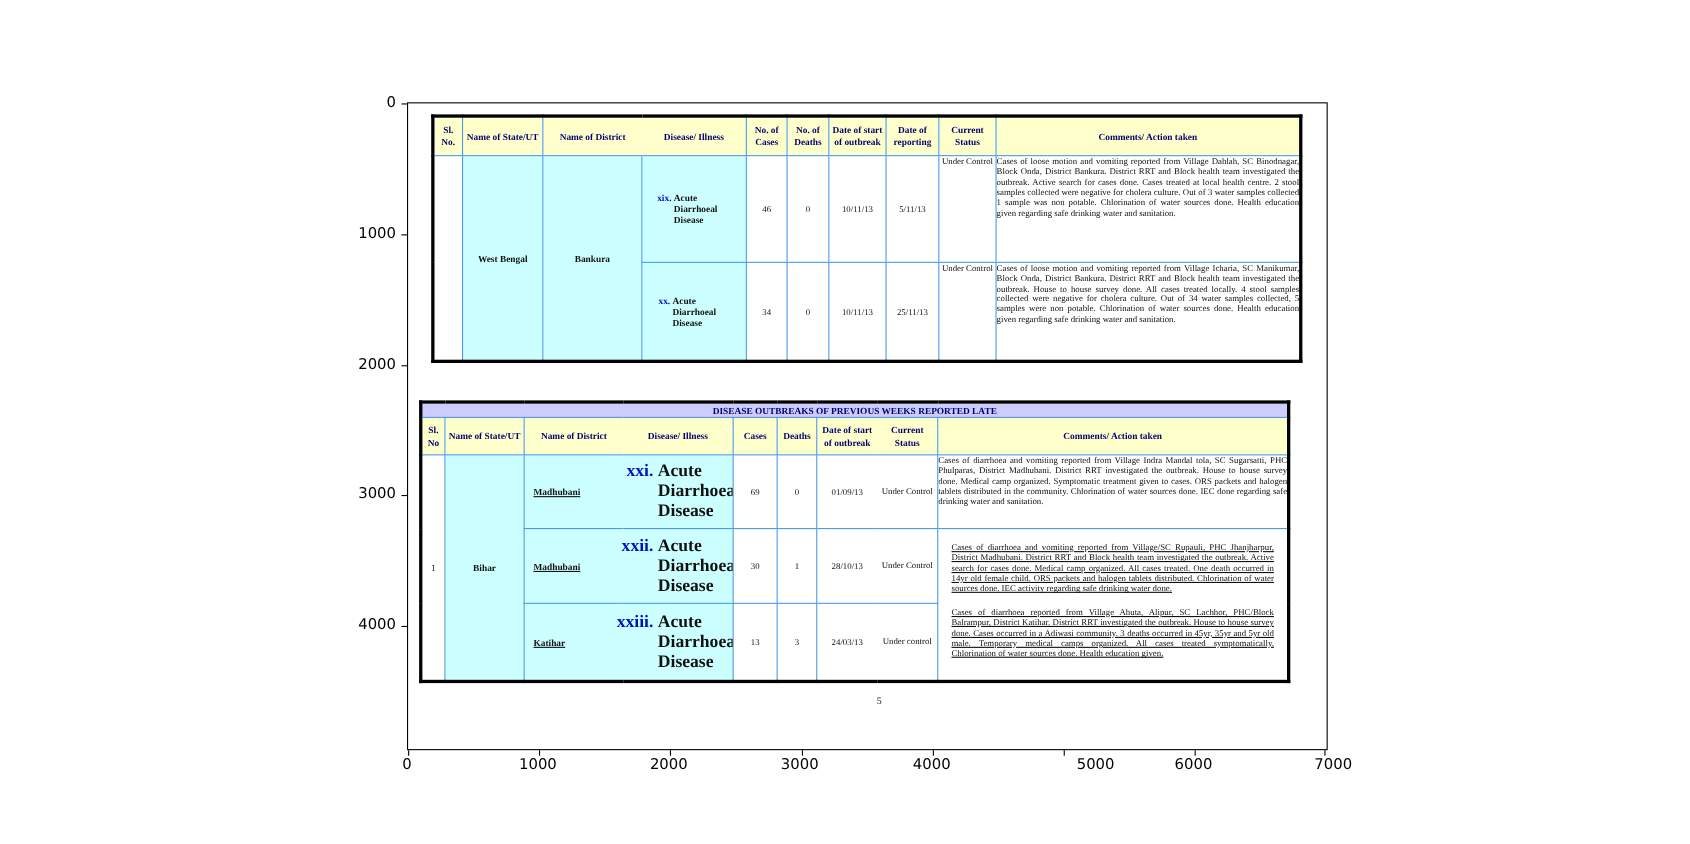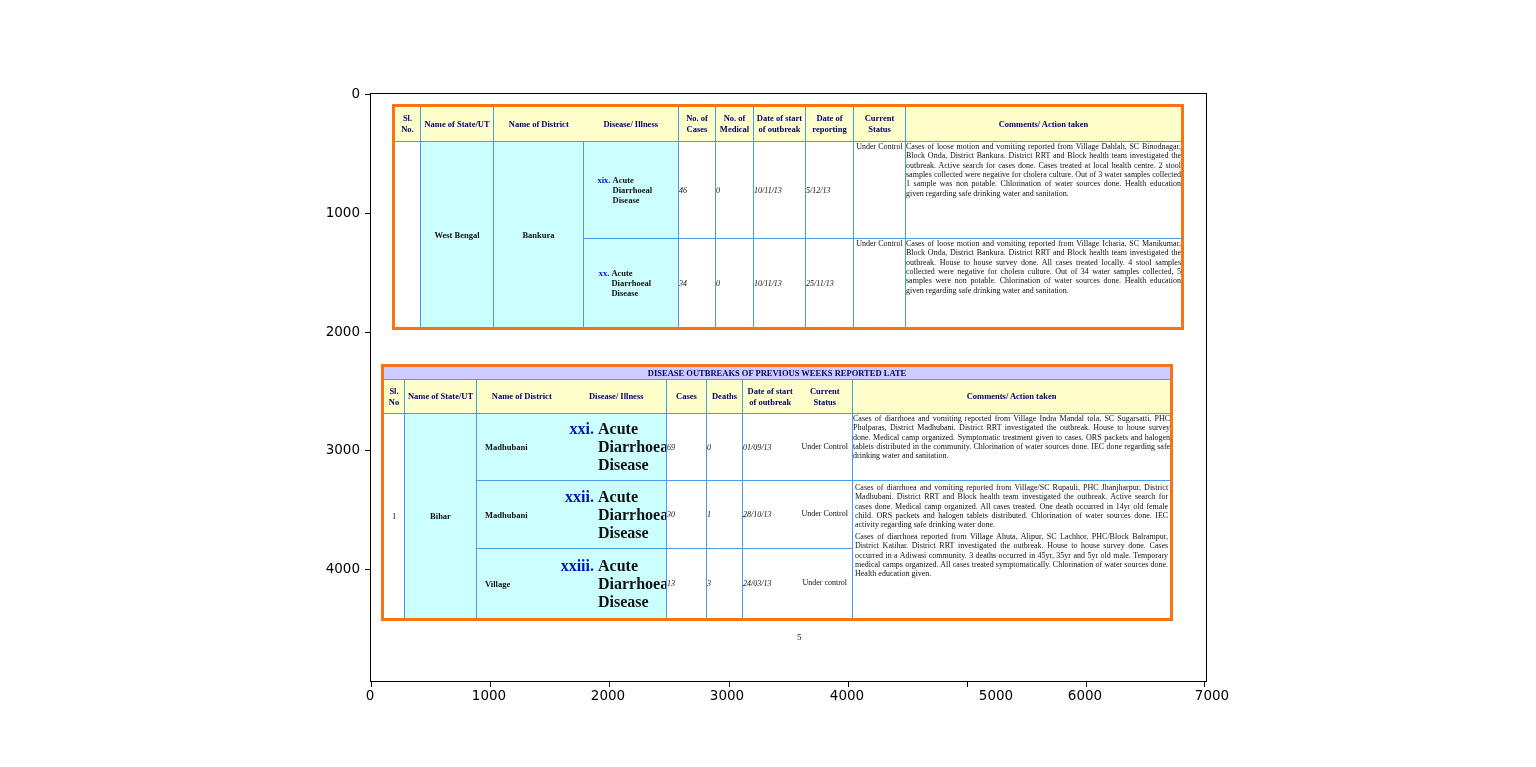--- a/index.html
+++ b/index.html
@@ -9,40 +9,40 @@
   }
   
   .axes{position:absolute;left:370px;top:93px;width:835px;height:587px;border:1px solid #000;background:#fff;}
   .xmark{position:absolute;bottom:-6px;width:1px;height:5px;background:#000;}
   .ymark{position:absolute;left:-6px;width:5px;height:1px;background:#000;}
   .xtick{position:absolute;top:687px;transform:translateX(-50%);font-family:"DejaVu Sans",sans-serif;font-size:13.5px;color:#000;}
   .ytick{position:absolute;left:290px;width:70px;text-align:right;font-family:"DejaVu Sans",sans-serif;font-size:13.5px;color:#000;}
   
   .doc-table{position:absolute;border-collapse:collapse;table-layout:fixed;width:789px;background:#fff;}
   .doc-table th,.doc-table td{border:1px solid #4a9ce8;padding:0;overflow:hidden;}
-  .doc-table{border:3px solid #f97316;}
+  .doc-table{border:3px solid #000000;}
   .doc-table th{background:#ffffcc;color:#00006e;font-weight:bold;font-size:8.5px;line-height:1.25;vertical-align:middle;text-align:center;padding:1px 2px;}
   .t1{left:392px;top:104px;}
   .t2{left:381px;top:364px;}
   .t1 .hrow{height:36px}.t1 .r1{height:97px}.t1 .r2{height:90px}
   .t2 .hrow{height:34px}.t2 .r1{height:67px}.t2 .r2{height:68px}.t2 .r3{height:71px}
   .title-cell{background:#ccccff !important;color:#00006e;font-weight:bold;font-size:8.5px;text-align:center;line-height:1.05;padding:0 !important;height:12px;}
   .cyan{background:#ccffff;}
-  .numcell{vertical-align:middle;font-size:8px;color:#101010;font-style:italic;}
+  .numcell{text-align:center;vertical-align:middle;font-size:8px;color:#101010;}
   .slcell{text-align:center;vertical-align:middle;font-size:8.5px;color:#101010;}
   .statecell{font-weight:bold;font-size:8.5px;text-align:center;vertical-align:middle;color:#101010;}
   .status{font-size:8px;text-align:center;vertical-align:top;padding-top:8px;line-height:1.35;color:#101010;}
   .statusmid{font-size:8px;text-align:center;vertical-align:middle;line-height:1.35;color:#101010;}
   .comments{font-size:8px;text-align:justify;vertical-align:top;padding:2px 3px;line-height:1.17;color:#101010;}
-  .comments p{margin:2px;padding:0;text-align:justify;}
+  .comments p{margin:12px;padding:0;text-align:justify;text-decoration:underline;}
   .disease-cell{vertical-align:middle;text-align:center;font-size:8.5px;}
   .rn{color:#0011bb;font-weight:bold;}
   .dname{display:inline-block;width:52px;text-align:left;font-weight:bold;vertical-align:top;color:#101010;}
   .dd-flex{display:flex;justify-content:space-between;align-items:center;padding:0 16px 0 8px;}
-  .dist{font-weight:bold;font-size:8.5px;color:#101010;}
+  .dist{font-weight:bold;font-size:8.5px;color:#101010;text-decoration:underline;}
   .nobl{border-left-style:hidden !important;}
   .pagenum{position:absolute;left:797px;top:632px;font-size:9px;color:#101010;}
 </style>
 </head>
 <body>
 
 <div class="axes">
   <div class="xmark" style="left:0px"></div>
   <div class="xmark" style="left:119px"></div>
   <div class="xmark" style="left:238px"></div>
@@ -86,35 +86,35 @@
     <col style="width:52px">
       <col style="width:277px">
   </colgroup>
   <tbody>
       <tr class="hrow">
     <th>Sl. No.</th>
     <th>Name of State/UT</th>
     <th>Name of District</th>
     <th class="nobl">Disease/ Illness</th>
     <th>No. of Cases</th>
-    <th>No. of Medical</th>
+    <th>No. of Deaths</th>
     <th>Date of start of outbreak</th>
     <th>Date of reporting</th>
     <th>Current Status</th>
     <th>Comments/ Action taken</th>
   </tr>
   <tr class="r1">
     <td class="slcell" rowspan="2"></td>
     <td class="statecell cyan" rowspan="2">West Bengal</td>
     <td class="statecell cyan" rowspan="2">Bankura</td>
     <td class="disease-cell cyan"><span class="rn">xix.</span> <span class="dname">Acute Diarrhoeal Disease</span></td>
     <td class="numcell">46</td>
     <td class="numcell">0</td>
     <td class="numcell">10/11/13</td>
-    <td class="numcell">5/12/13</td>
+    <td class="numcell">5/11/13</td>
     <td class="status">Under Control</td>
     <td class="comments">Cases of loose motion and vomiting reported from Village Dahlah, SC Binodnagar, Block Onda, District Bankura. District RRT and Block health team investigated the outbreak. Active search for cases done. Cases treated at local health centre. 2 stool samples collected were negative for cholera culture. Out of 3 water samples collected 1 sample was non potable. Chlorination of water sources done. Health education given regarding safe drinking water and sanitation.</td>
   </tr>
   <tr class="r2">
     <td class="disease-cell cyan"><span class="rn">xx.</span> <span class="dname">Acute Diarrhoeal Disease</span></td>
     <td class="numcell">34</td>
     <td class="numcell">0</td>
     <td class="numcell">10/11/13</td>
     <td class="numcell">25/11/13</td>
     <td class="status">Under Control</td>
@@ -177,21 +177,21 @@
     <td class="numcell">28/10/13</td>
     <td class="statusmid nobl">Under Control</td>
     <td class="comments" rowspan="2">
       <p>Cases of diarrhoea and vomiting reported from Village/SC Rupauli, PHC Jhanjharpur, District Madhubani. District RRT and Block health team investigated the outbreak. Active search for cases done. Medical camp organized. All cases treated. One death occurred in 14yr old female child. ORS packets and halogen tablets distributed. Chlorination of water sources done. IEC activity regarding safe drinking water done.</p>
       <p>Cases of diarrhoea reported from Village Ahuta, Alipur, SC Lachhor, PHC/Block Balrampur, District Katihar. District RRT investigated the outbreak. House to house survey done. Cases occurred in a Adiwasi community. 3 deaths occurred in 45yr, 35yr and 5yr old male. Temporary medical camps organized. All cases treated symptomatically. Chlorination of water sources done. Health education given.</p>
     </td>
   </tr>
   <tr class="r3">
     <td class="cyan" colspan="2">
       <div class="dd-flex">
-        <span class="dist">Village</span>
+        <span class="dist">Katihar</span>
         <span><span class="rn">xxiii.</span> <span class="dname">Acute Diarrhoeal Disease</span></span>
       </div>
     </td>
     <td class="numcell">13</td>
     <td class="numcell">3</td>
     <td class="numcell">24/03/13</td>
     <td class="statusmid nobl">Under control</td>
   </tr>
 </tbody>
   </table>

